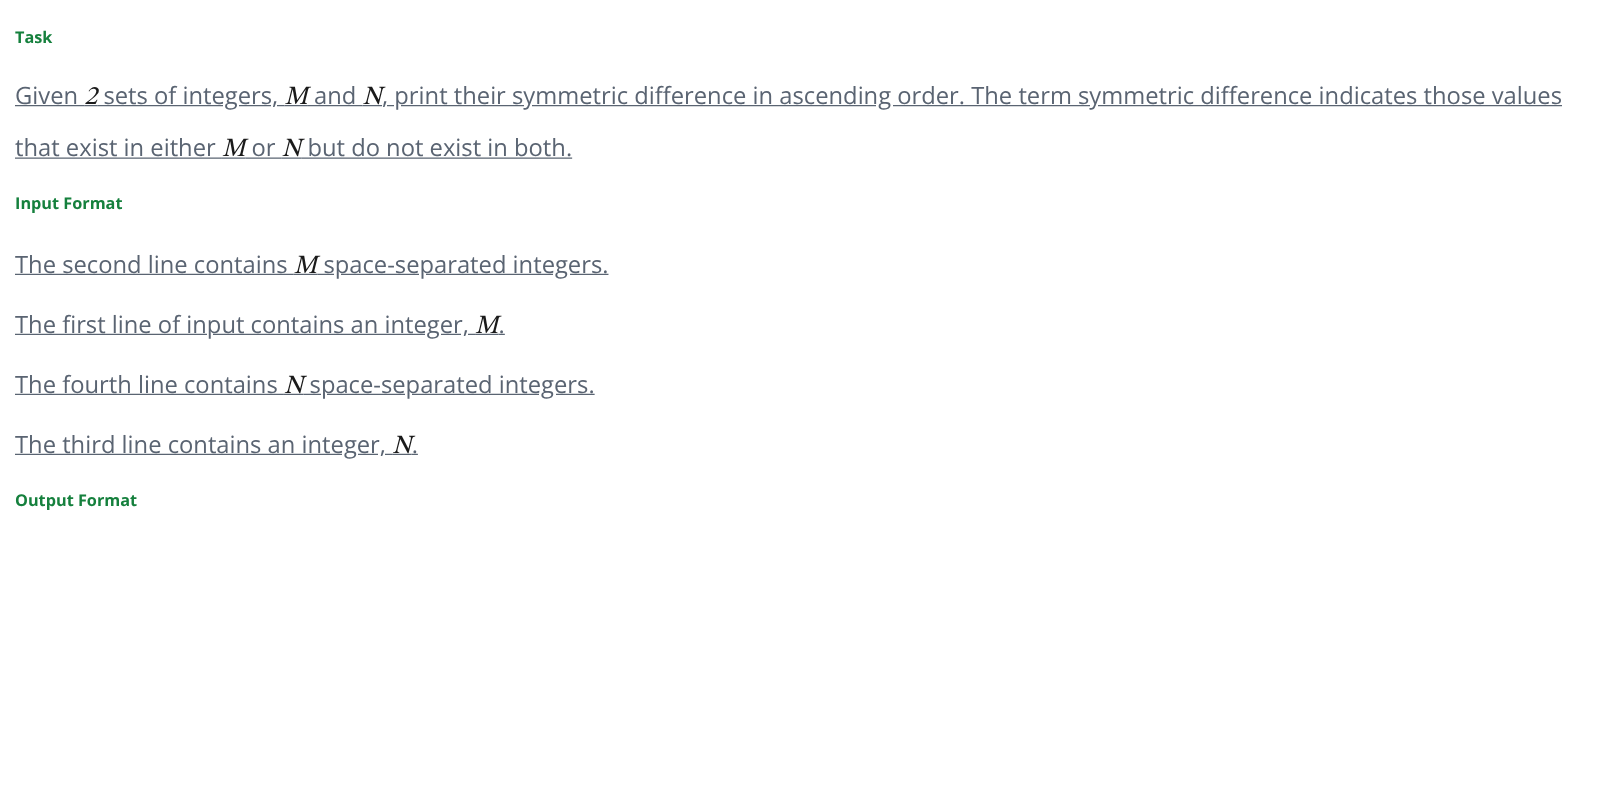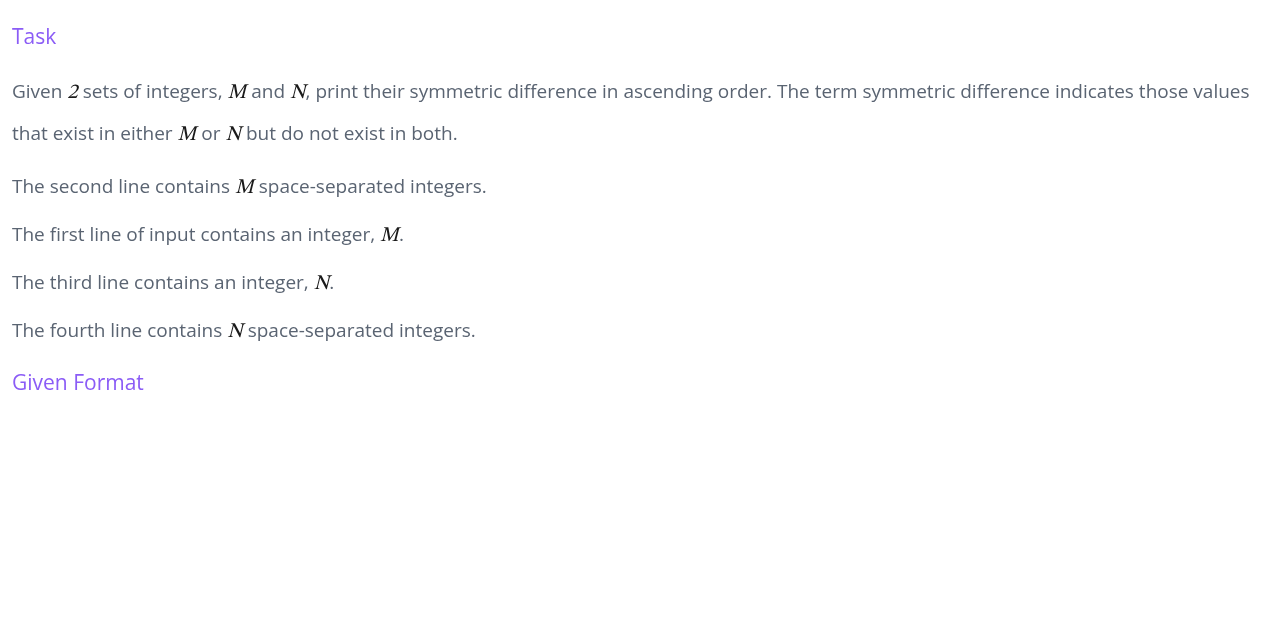--- a/index.html
+++ b/index.html
@@ -10,33 +10,34 @@
     body {
       font-family: -apple-system, BlinkMacSystemFont, "Segoe UI", "Open Sans", Helvetica, Arial, sans-serif;
       background: #ffffff;
       padding: 18px 12px;
       color: #39424e;
       font-size: 19px;
       line-height: 1.8;
       max-width: 1286px;
     }
     .heading {
-      font-weight: 400;
-      color: #8b5cf6;
-      font-size: 21px;
+      font-weight: 700;
+      color: #15803d;
+      font-size: 13px;
       margin-bottom: 16px;
     }
     .heading:not(:first-child) {
       margin-top: 30px;
     }
     .paragraph {
       color: #5a6472;
       font-size: 19px;
       line-height: 2.0;
       margin-bottom: 4px;
+      text-decoration: underline;
     }
     .math {
       font-family: "Cambria Math", "STIX Two Math", Georgia, "Times New Roman", serif;
       font-style: italic;
       color: #1a1a1a;
       font-size: 21px;
       font-weight: 500;
     }
     .section {
       margin-bottom: 10px;
@@ -49,31 +50,32 @@
 <body>
 
 <div class="section">
   <div class="heading">Task</div>
   <p class="paragraph">
     <span>Given </span><span class="math">2</span><span> sets of integers, </span><span class="math">M</span><span> and </span><span class="math">N</span><span>, print their symmetric difference in ascending order. The term symmetric difference indicates those values that exist in either </span><span class="math">M</span><span> or </span><span class="math">N</span><span> but do not exist in both.</span>
   </p>
 </div>
 
 <div class="section">
+  <div class="heading">Input Format</div>
   <div class="input-lines">
     <p class="paragraph">
       <span>The second line contains </span><span class="math">M</span><span> space-separated integers.</span>
     </p>
     <p class="paragraph">
       <span>The first line of input contains an integer, </span><span class="math">M</span><span>.</span>
     </p>
     <p class="paragraph">
-      <span>The third line contains an integer, </span><span class="math">N</span><span>.</span>
+      <span>The fourth line contains </span><span class="math">N</span><span> space-separated integers.</span>
     </p>
     <p class="paragraph">
-      <span>The fourth line contains </span><span class="math">N</span><span> space-separated integers.</span>
+      <span>The third line contains an integer, </span><span class="math">N</span><span>.</span>
     </p>
   </div>
 </div>
 
 <div class="section">
-  <div class="heading">Given Format</div>
+  <div class="heading">Output Format</div>
 </div>
 
 </body></html>

